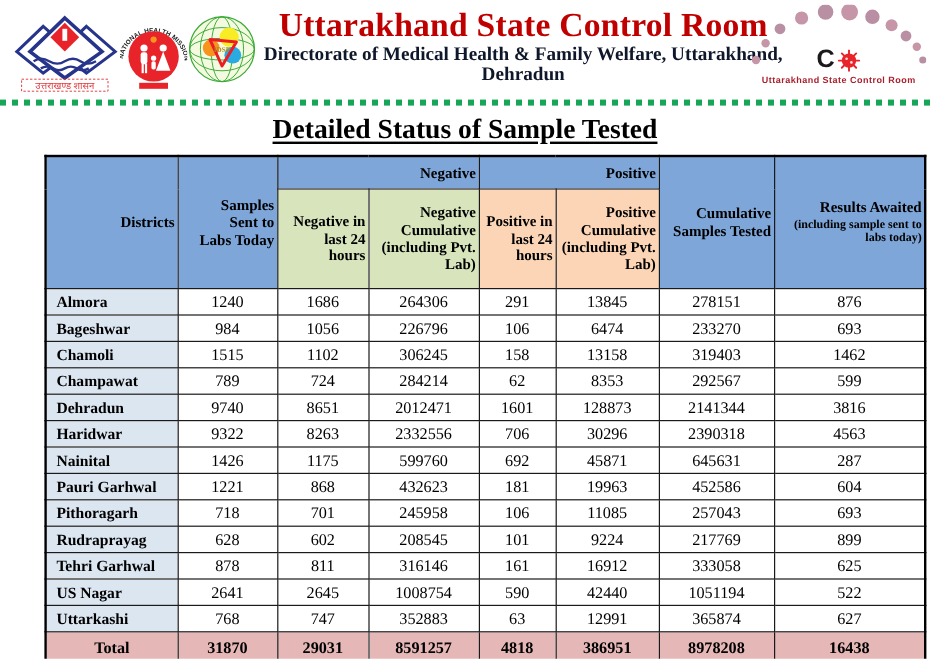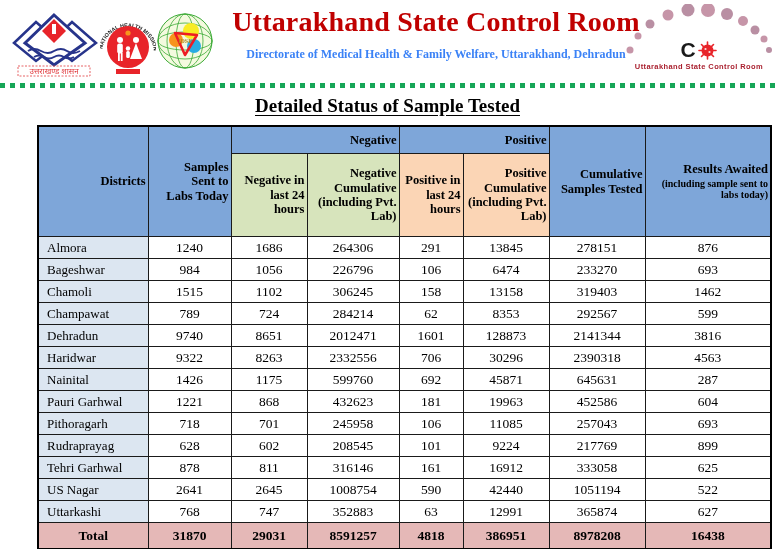--- a/index.html
+++ b/index.html
@@ -9,47 +9,47 @@
   }
   
   .masthead{position:relative;height:82px;width:775px;}
   .logo{position:absolute;top:7px;}
   .logo-uk{left:8px;}
   .logo-nhm{left:100px;}
   .logo-idsp{left:156px;top:12px;}
   .title-block{position:absolute;left:212px;top:7px;width:448px;text-align:center;line-height:1.05;}
   .main-title{font-size:28px;font-weight:bold;color:var(--title-red,#C00000);letter-spacing:.2px;}
   .sub-title{font-size:16.5px;font-weight:bold;color:var(--subtitle-blue,#0F7CC0);margin-top:3px;}
-  .dept-line{font-size:12px;font-weight:bold;color:#3b82f6;margin-top:12px;}
+  .dept-line{font-size:16px;font-weight:bold;color:#0f172a;margin-top:2px;}
   .covid-logo{position:absolute;right:3px;top:4px;width:146px;height:74px;}
   .covid-word{position:absolute;left:0;right:0;top:34px;display:flex;align-items:center;justify-content:center;
     font-family:"Liberation Sans",sans-serif;font-weight:bold;font-size:21px;letter-spacing:1px;color:#1a1a1a;}
   .covid-caption{position:absolute;left:0;right:0;top:58px;text-align:center;
     font-family:"Liberation Sans",sans-serif;font-weight:bold;font-size:7.5px;letter-spacing:.4px;
     color:var(--covid-red,#A91F2E);}
   .green-line{height:5px;width:775px;margin-top:1px;
     background:repeating-linear-gradient(90deg,var(--dotted-line-green,#17A657) 0 5px,#ffffff 5px 10px);}
   
-  .page-heading{text-align:center;font-size:19px;font-weight:bold;margin:7px 0 8px 0;
+  .page-heading{text-align:center;font-size:23px;font-weight:bold;margin:7px 0 8px 0;
     text-decoration:underline;text-underline-offset:3px;}
   
   .table-wrap{padding-left:37px;}
   table{border-collapse:collapse;table-layout:fixed;width:733px;border:2.5px solid #000;}
   th,td{border:1px solid #1a1a1a;padding:0 2px;overflow:hidden;}
   thead th{font-size:12.5px;font-weight:bold;line-height:1.15;text-align:right;font-family:Liberation Serif, serif;}
   .hdr-blue{background:var(--header-blue,#7EA6D9);}
   .hdr-green{background:var(--negative-green,#D7E4BC);}
   .hdr-peach{background:var(--positive-peach,#FBD5B5);}
   .group-row th{height:26px;}
   .sub-row th{height:82px;}
   thead .narrow span{display:inline-block;max-width:66px;}
   thead .mid span{display:inline-block;max-width:84px;}
   .results-note{display:block;font-size:10px;font-weight:bold;margin-top:1px;}
   tbody td{height:21px;font-size:13.5px;text-align:center;background:#fff;}
-  tbody td.district{background:var(--district-blue,#DCE6F1);text-align:left;font-weight:normal;padding-left:8px;font-size:13px;}
+  tbody td.district{background:var(--district-blue,#DCE6F1);text-align:left;font-weight:bold;padding-left:8px;font-size:13px;}
   tfoot td{height:25px;background:var(--total-pink,#E5B8B7);font-weight:bold;font-size:13.5px;text-align:center;}
   tfoot td.total-label{text-align:center;}
 </style>
 </head>
 <body>
 
 <div class="masthead">
 
   <svg class="logo logo-uk" width="92" height="70" viewBox="0 0 92 70">
     <path d="M28 15 L52 36 L28 54 L6 36 Z" fill="#fff" stroke="#27348B" stroke-width="2.5"></path>

